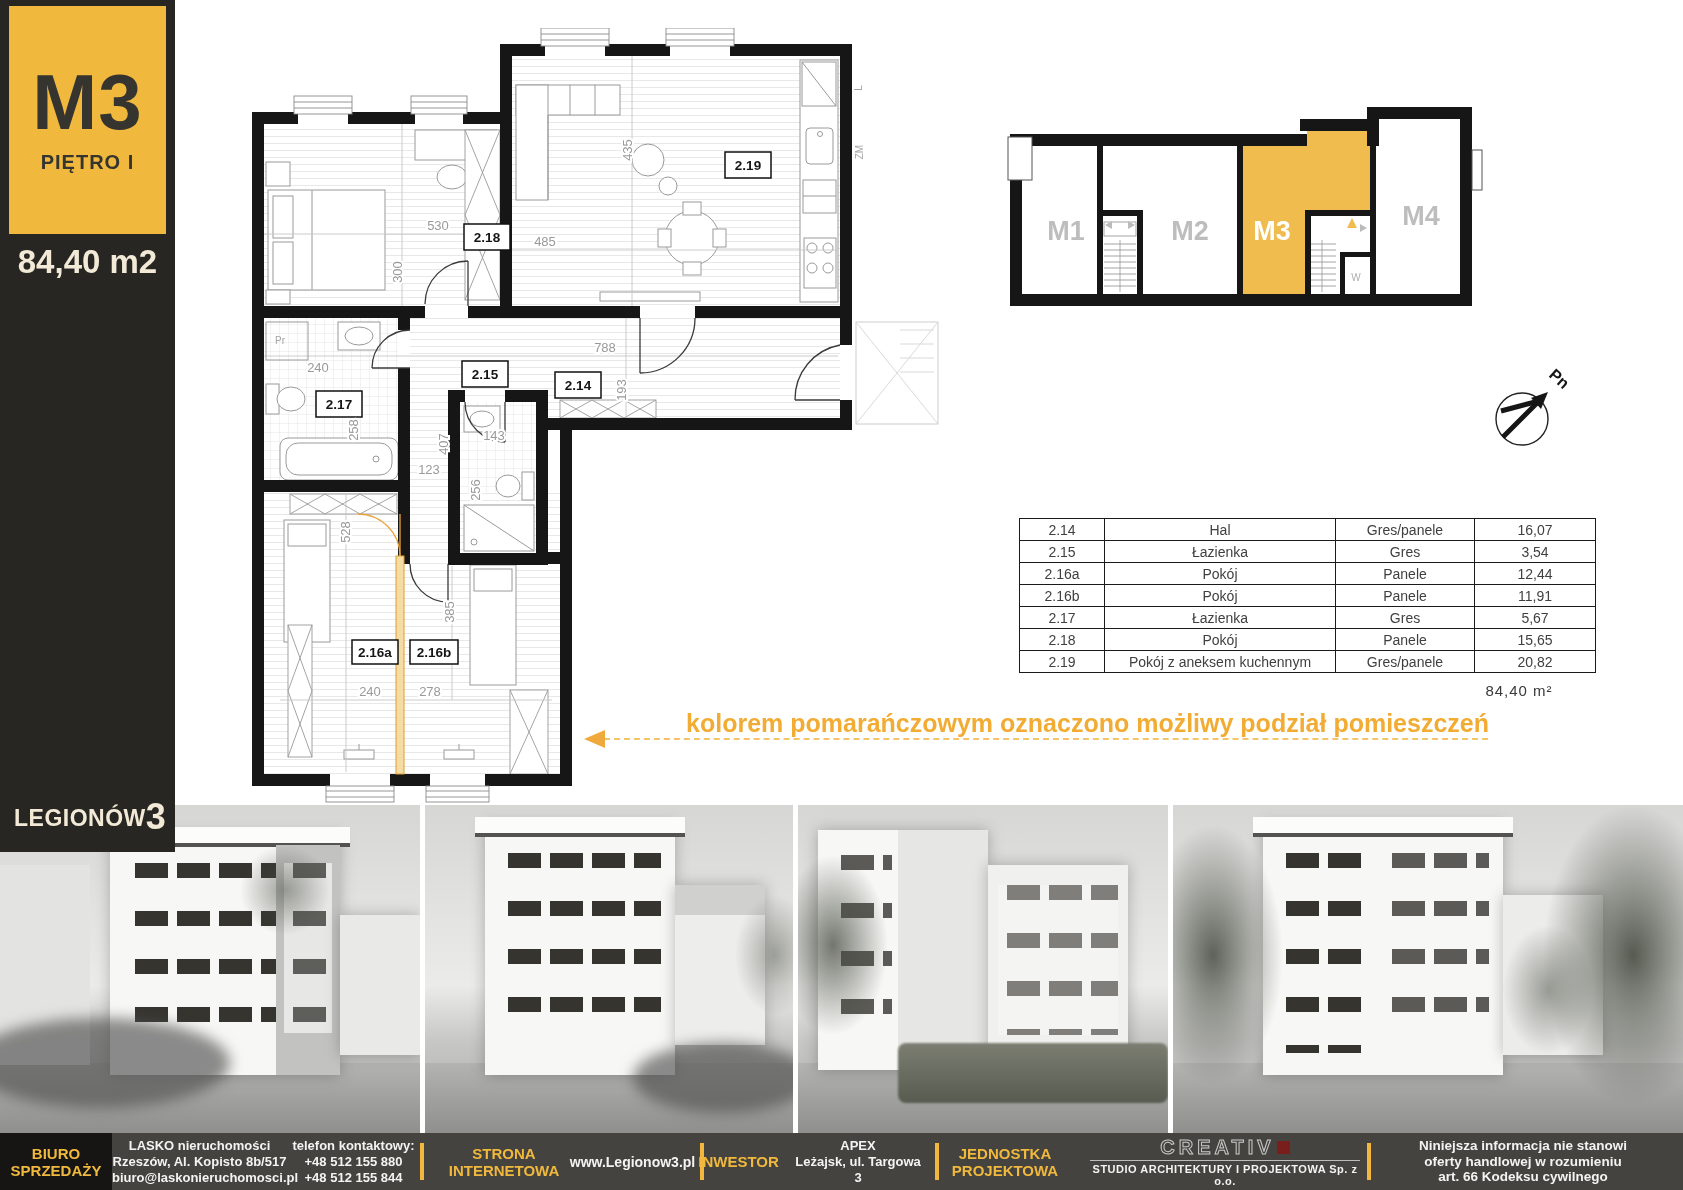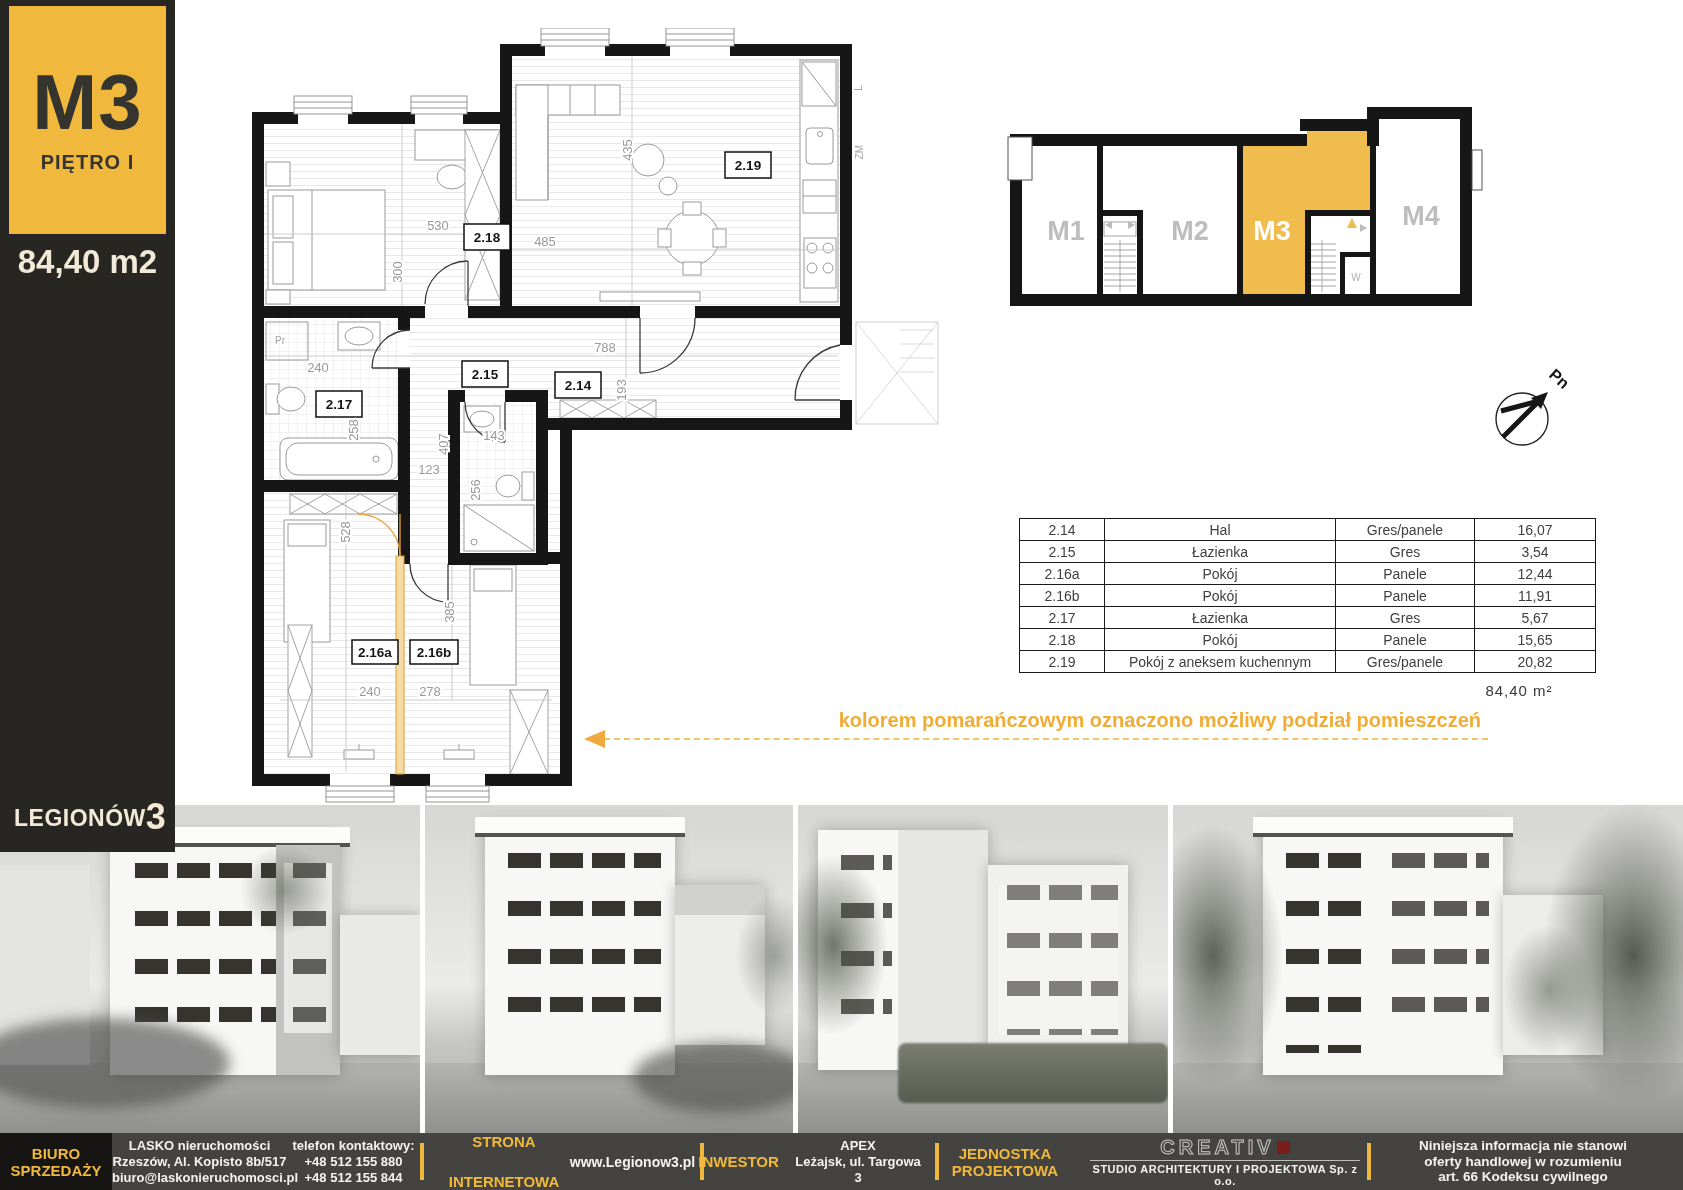--- a/index.html
+++ b/index.html
@@ -23,21 +23,21 @@
   .tinylbl{fill:#a5a5a5;font-size:10px;text-anchor:middle;}
   .ovlbl{fill:#bdbdbd;font-size:27px;font-weight:800;text-anchor:middle;}
   
   .room-table{position:absolute;left:1019px;top:518px;border-collapse:collapse;z-index:2;}
   .room-table td{border:1px solid #1a1a1a;height:21px;padding:0 4px;font-size:14px;color:#3f3f3f;
       text-align:center;background:#fff;}
   .col-no{width:76px;} .col-name{width:222px;} .col-fin{width:130px;} .col-area{width:112px;}
   .total-area{position:absolute;left:1455px;top:682px;width:128px;text-align:center;
       font-size:15px;color:#3a3a3a;letter-spacing:1px;}
   
-  .note{position:absolute;right:202px;top:709px;font-size:20px;font-weight:700;color:#F2AC33;text-align:right;}
+  .note{position:absolute;right:194px;top:709px;font-size:25px;font-weight:700;color:#F2AC33;text-align:right;}
   .dash-line{position:absolute;left:604px;top:738px;width:884px;height:0;
       border-top:2px dashed #F5C469;}
   .arrow-head{position:absolute;left:584px;top:730px;width:0;height:0;
       border-top:9px solid transparent;border-bottom:9px solid transparent;
       border-right:21px solid #F0A93C;}
   
   .photos{position:absolute;left:0;top:805px;width:1683px;height:328px;display:flex;z-index:1;}
   .photo{position:relative;overflow:hidden;height:328px;
       background:linear-gradient(#d6d6d4,#ebebе9 55%,#c7c7c5 72%,#a7a7a5 100%);}
   .photo{background:linear-gradient(#d6d6d4,#ebebe9 55%,#c7c7c5 72%,#a7a7a5 100%);}
@@ -501,21 +501,21 @@
     <div class="f-white">LASKO nieruchomości</div>
     <div class="f-white">Rzeszów, Al. Kopisto 8b/517</div>
     <div class="f-white">biuro@laskonieruchomosci.pl</div>
   </div>
   <div class="f-block" style="left:287px;width:133px;">
     <div class="f-white">telefon kontaktowy:</div>
     <div class="f-white">+48 512 155 880</div>
     <div class="f-white">+48 512 155 844</div>
   </div>
   <div class="f-div" style="left:420px;"></div>
-  <div class="f-block" style="left:438px;width:132px;justify-content:space-between;">
+  <div class="f-block" style="left:438px;width:132px;">
     <div class="f-yellow">STRONA</div>
     <div class="f-yellow">INTERNETOWA</div>
   </div>
   <div class="f-block" style="left:565px;width:135px;">
     <div class="f-white" style="font-size:14px;">www.Legionow3.pl</div>
   </div>
   <div class="f-div" style="left:700px;"></div>
   <div class="f-block" style="left:691px;width:95px;">
     <div class="f-yellow">INWESTOR</div>
   </div>

